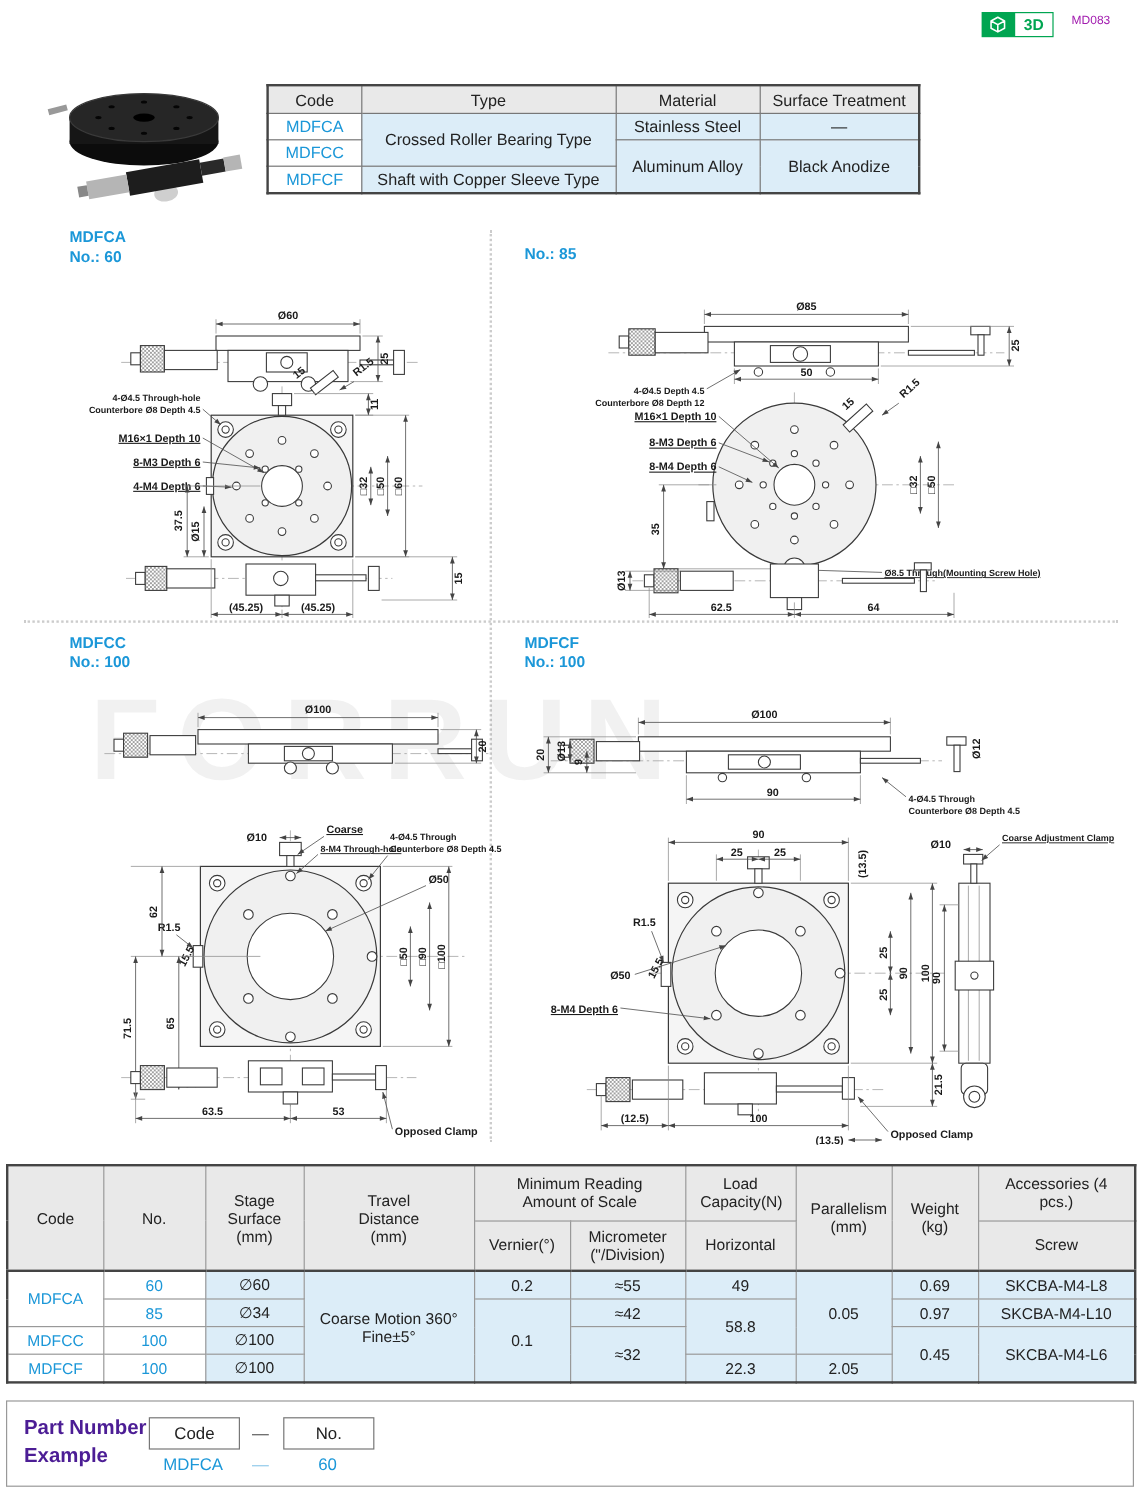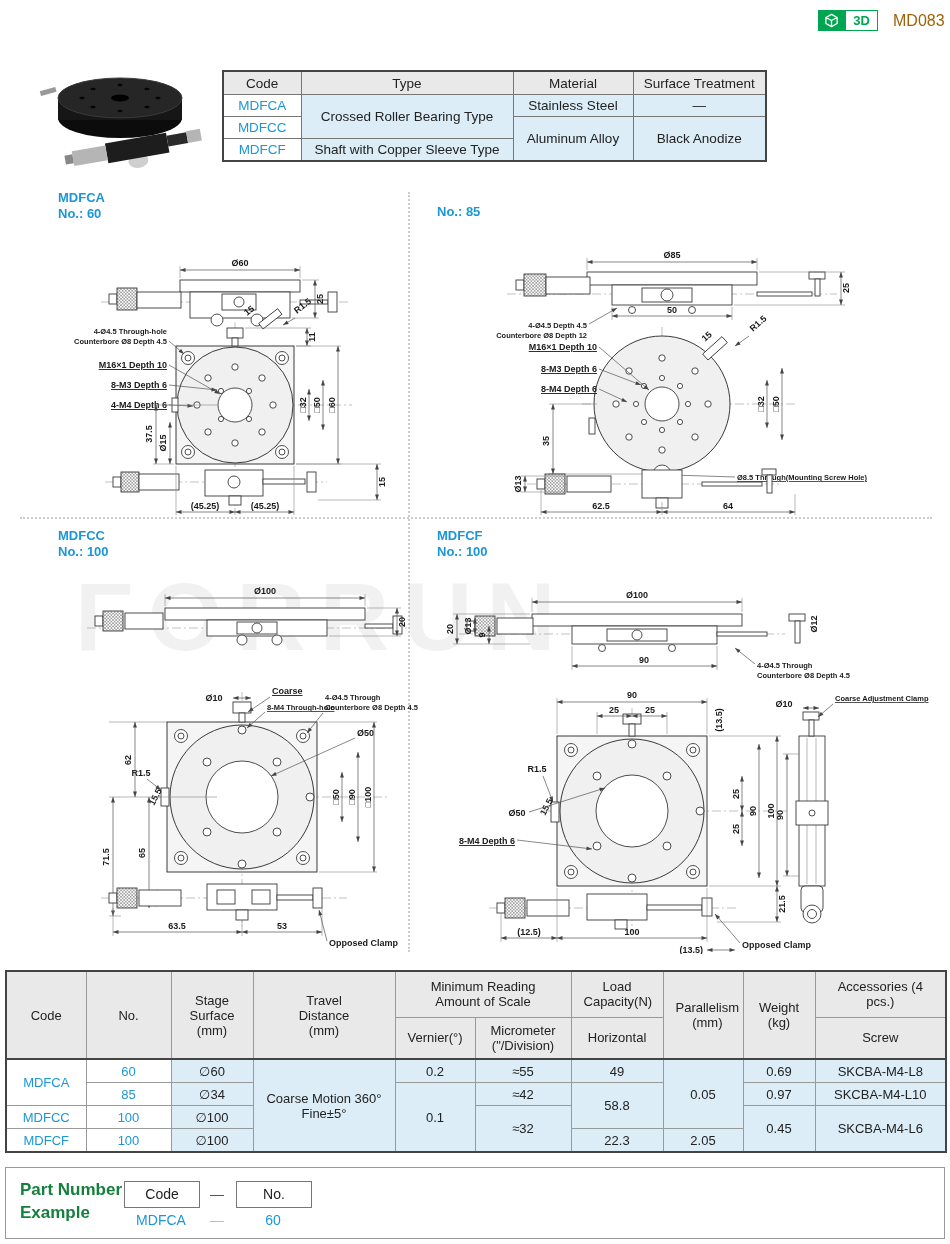--- a/index.html
+++ b/index.html
@@ -3,21 +3,21 @@
 <meta charset="utf-8">
 <style>
   html,body{margin:0;padding:0;background:#fff;}
   .page{position:relative;width:950px;height:1244px;background:#fff;overflow:hidden;
         font-family:"Liberation Sans","DejaVu Sans",sans-serif;color:#222;}
   
   .badge{position:absolute;left:818px;top:10px;display:flex;height:21px;}
   .badge .ic{width:27px;height:21px;background:#00a551;display:flex;align-items:center;justify-content:center;}
   .badge .td{width:31px;height:19px;border:1px solid #00a551;color:#00a551;font-weight:bold;
              font-size:13px;display:flex;align-items:center;justify-content:center;background:#fff;}
-  .doccode{position:absolute;left:893px;top:12px;font-size:16px;color:#a16207;}
+  .doccode{position:absolute;left:893px;top:12px;font-size:10px;color:#a21caf;}
   
   table{border-collapse:collapse;table-layout:fixed;}
   .ttab{position:absolute;left:222px;top:70px;font-size:13.5px;text-align:center;border:2px solid #444;}
   .ttab th,.ttab td{border:1px solid #777;padding:0 3px;}
   .ttab th{background:#e9e9e9;font-weight:normal;height:22px;color:#222;}
   .ttab td{height:21px;}
   .spec{position:absolute;left:5px;top:970px;width:940px;font-size:13px;text-align:center;border:2px solid #444;}
   .spec th,.spec td{border:1px solid #999;padding:0 12px;font-weight:normal;}
   .spec th{background:#e9e9e9;color:#222;}
   .spec tbody tr td{height:22px;}
@@ -41,21 +41,21 @@
   .fl{fill:#f5f5f5;stroke:#3a3a3a;stroke-width:1;}
   .fc{fill:#f0f0f0;stroke:#3a3a3a;stroke-width:1;}
   .hw{fill:#fff;stroke:#3a3a3a;stroke-width:0.9;}
   .kn{fill:url(#kn);stroke:#3a3a3a;stroke-width:0.9;}
   .ext{stroke:#888;stroke-width:0.6;}
   .dim{stroke:#555;stroke-width:0.7;marker-start:url(#ar);marker-end:url(#ar);}
   .ldr{stroke:#555;stroke-width:0.7;fill:none;marker-end:url(#ar);}
   .cl{stroke:#999;stroke-width:0.6;stroke-dasharray:9 3 2 3;}
   
   .pn{position:absolute;left:5px;top:1167px;width:938px;height:70px;border:1px solid #999;background:#fff;}
-  .pnlab{position:absolute;left:14px;top:10px;font-size:17px;font-weight:bold;color:#15803d;line-height:23px;}
+  .pnlab{position:absolute;left:14px;top:10px;font-size:17px;font-weight:bold;color:#4c1d95;line-height:23px;}
   .pnbox{position:absolute;top:13px;width:74px;height:25px;border:1.5px solid #777;line-height:25px;
          text-align:center;font-size:14px;color:#222;}
   .pndash{position:absolute;top:13px;width:30px;line-height:27px;text-align:center;color:#555;font-size:14px;}
   .pnv{position:absolute;top:44px;width:74px;text-align:center;font-size:14px;color:#1b97d8;}
 </style>
 </head>
 <body>
 
 <div class="page">
 

